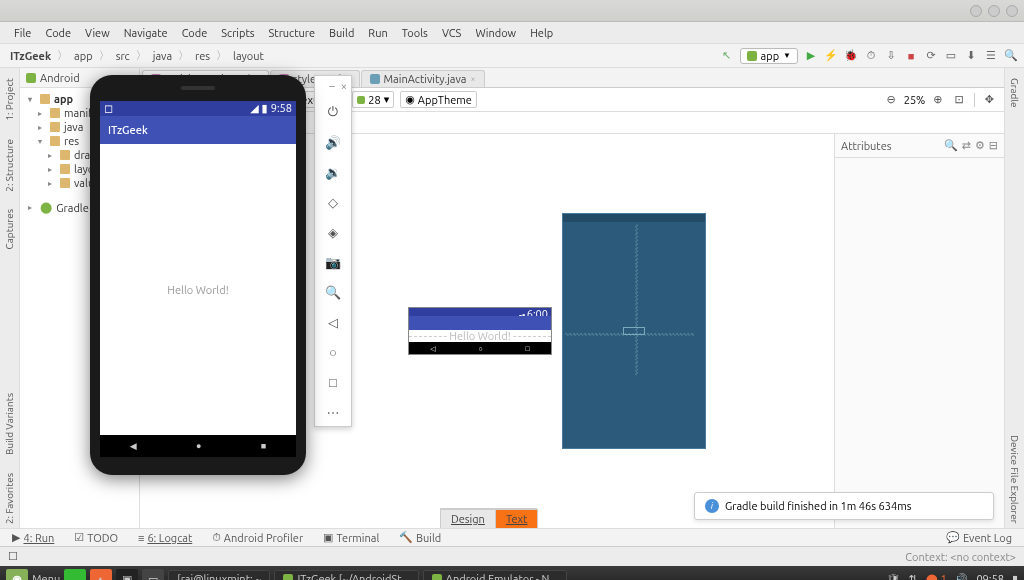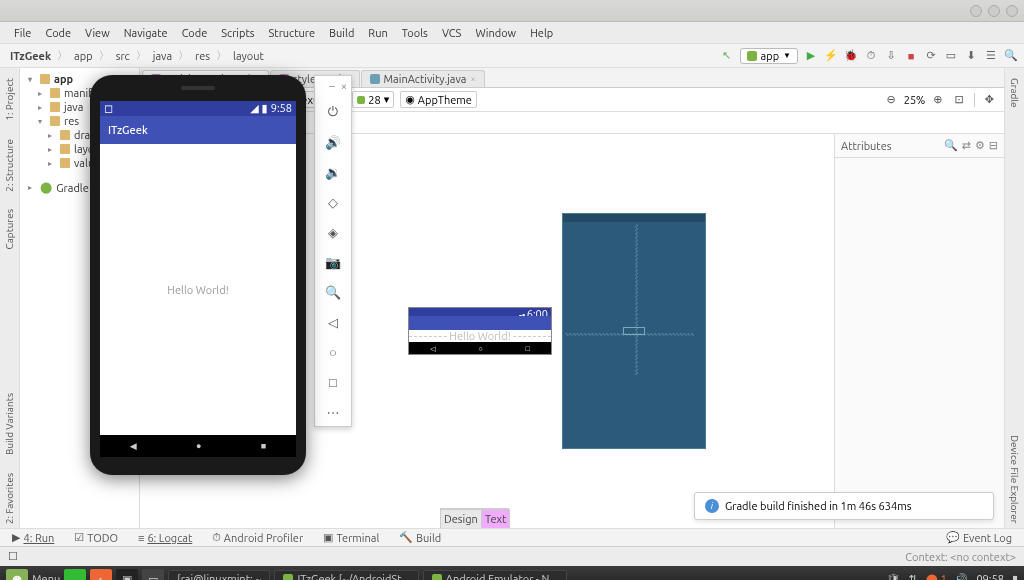--- a/index.html
+++ b/index.html
@@ -73,22 +73,22 @@
 .dotted-line-v { border-left: 1px dashed #ccc; position: absolute; }
 
 .attrs-col { width: 170px; border-left: 1px solid #ddd; background: #fafafa; }
 .attrs-header { height: 24px; display: flex; align-items: center; padding: 0 6px; border-bottom: 1px solid #ddd; color: #555; }
 .attrs-header .right { margin-left: auto; display: flex; gap: 4px; color: #888; }
 
 .right-gutter { width: 20px; background: #ececec; border-left: 1px solid #ddd; display: flex; flex-direction: column; align-items: center; padding-top: 6px; }
 .right-gutter .tab { writing-mode: vertical-rl; font-size: 10px; color: #555; padding: 4px 2px; }
 
 .bottom-tabs-design { position: absolute; left: 300px; bottom: 0; height: 20px; display: flex; border-top: 1px solid #ccc; background: #f3f3f3; }
-.bottom-tabs-design .dtab { padding: 3px 3px; border: 1px solid #ccc; border-bottom: none; margin-right: -1px; background: #e8e8e8; color: #444; }
-.bottom-tabs-design .dtab.active { background: #f0abfc; }
+.bottom-tabs-design .dtab { padding: 3px 10px; border: 1px solid #ccc; border-bottom: none; margin-right: -1px; background: #e8e8e8; color: #444; text-decoration: underline; }
+.bottom-tabs-design .dtab.active { background: #f97316; }
 
 .bottom-bar { height: 18px; background: #f3f3f3; border-top: 1px solid #ddd; display: flex; align-items: center; padding: 0 8px; gap: 12px; color: #555; }
 .bottom-bar .btab { display: flex; align-items: center; gap: 3px; padding: 0 4px; }
 .bottom-bar .right { margin-left: auto; }
 .bottom-bar .underline { text-decoration: underline; }
 
 .status-bar { height: 20px; background: #ececec; border-top: 1px solid #ccc; display: flex; align-items: center; padding: 0 8px; color: #444; }
 .status-bar .right { margin-left: auto; color: #888; }
 
 .taskbar { height: 26px; background: linear-gradient(#3a3a3a,#1e1e1e); display: flex; align-items: center; padding: 0 6px; gap: 4px; color: #ccc; }
@@ -192,20 +192,24 @@
 
   <div class="left-gutter">
     <div class="tab">1: Project</div>
     <div class="tab">2: Structure</div>
     <div class="tab">Captures</div>
     <div class="tab" style="margin-top:auto">Build Variants</div>
     <div class="tab">2: Favorites</div>
   </div>
 
   <div class="project-col">
+    <div class="project-header">
+      <span class="andicon"></span>
+      <span>Android</span>
+    </div>
     <div class="tree">
       <div class="tree-item bold">
           <span class="arrow">▾</span>
           <span class="foldericon"></span>
           <span>app</span>
         </div>
       <div class="tree-item tree-indent-1">
           <span class="arrow">▸</span>
           <span class="foldericon"></span>
           <span>manifests</span>

